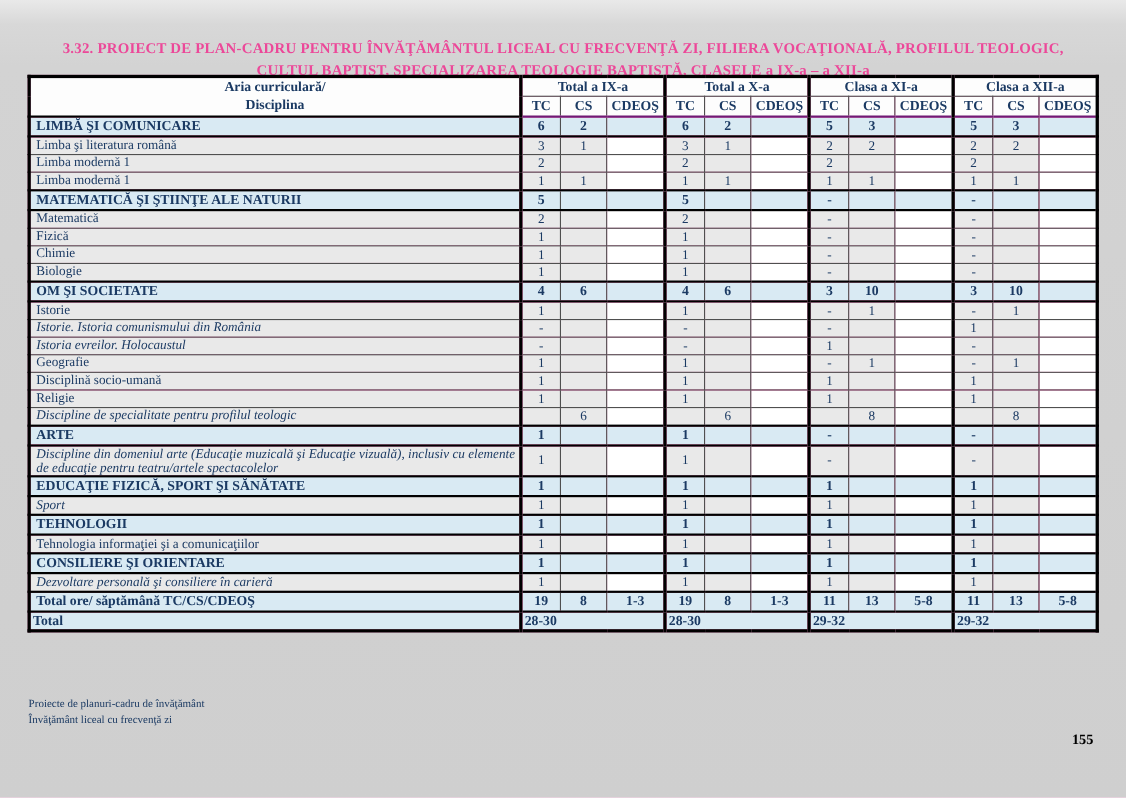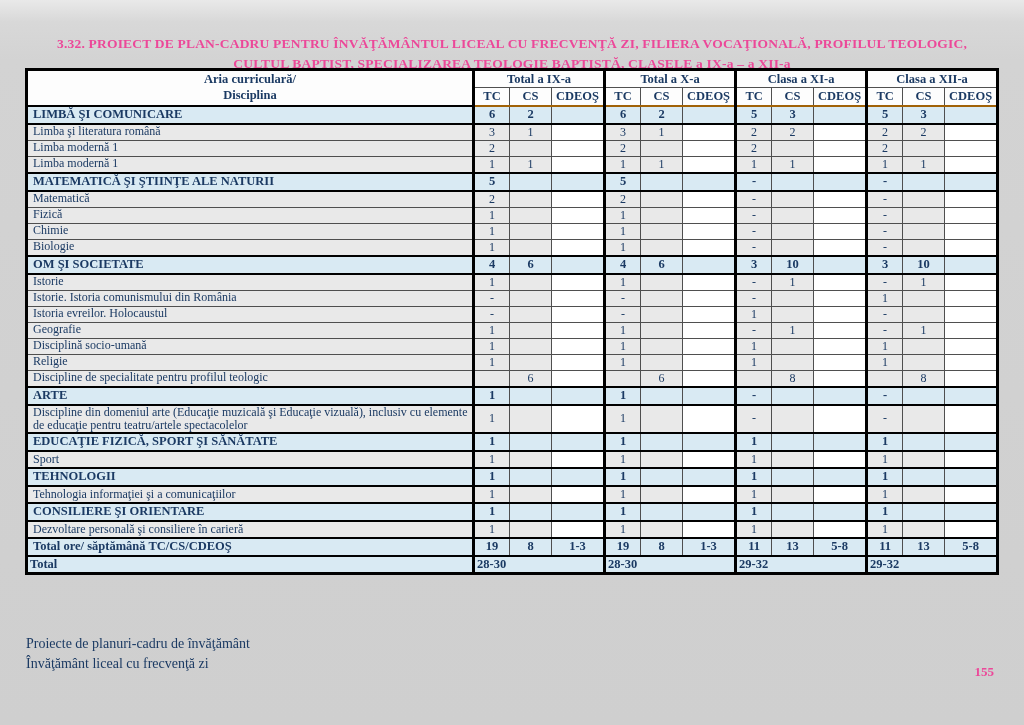--- a/index.html
+++ b/index.html
@@ -18,40 +18,40 @@
   table.plan {
     position:absolute; left:25px; top:68px; width:973px;
     border-collapse:collapse; table-layout:fixed;
     border:3px solid #000; background:#f9a8d4;
   }
   th, td {
     border:1px solid #4f4f4f; color:#1b3a63;
     padding:0 2px; overflow:hidden;
   }
   thead th { font-weight:bold; font-size:12.5px; height:18px; background:#fdfdfd; text-align:center; }
-  thead tr:last-child th { border-bottom:2px solid #a16207; }
+  thead tr:last-child th { border-bottom:2px solid #701a75; }
   th.corner div { line-height:1.25; }
   td.lbl { text-align:left; padding-left:5px; font-size:12px; white-space:normal; line-height:1.1; }
   td.num { text-align:center; font-size:12px; white-space:nowrap; }
   tr.rowN td, tr.rowI td { background:#e9e9e9; height:15px; }
   tr.rowN td.cd, tr.rowI td.cd { background:#ffffff; }
-  tr.rowI td.lbl { }
+  tr.rowI td.lbl { font-style:italic; }
   tr.cat td, tr.tot td, tr.grand td {
     background:#d9eaf3; font-weight:bold; height:18px;
     border-top:2px solid #000; border-bottom:2px solid #000; font-size:12.5px;
   }
   tr.grand td { text-align:left; }
   .gl { border-left:3px solid #000 !important; }
   .footer {
     position:absolute; left:26px; top:634px;
-    font-size:14px; line-height:1.4; color:#1b3a63;
+    font-size:10px; line-height:1.4; color:#1b3a63;
   }
   .pagenum {
     position:absolute; right:30px; top:664px;
-    font-size:13px; font-weight:bold; color:#ec4899;
+    font-size:13px; font-weight:bold; color:#000000;
   }
 </style>
 </head>
 <body>
 
 <div class="title">3.32. PROIECT DE PLAN-CADRU PENTRU ÎNVĂŢĂMÂNTUL LICEAL CU FRECVENŢĂ ZI, FILIERA VOCAŢIONALĂ, PROFILUL TEOLOGIC, CULTUL BAPTIST, SPECIALIZAREA TEOLOGIE BAPTISTĂ, CLASELE a IX-a – a XII-a</div>
 
 <table class="plan">
   <colgroup>
       <col style="width:447px">

